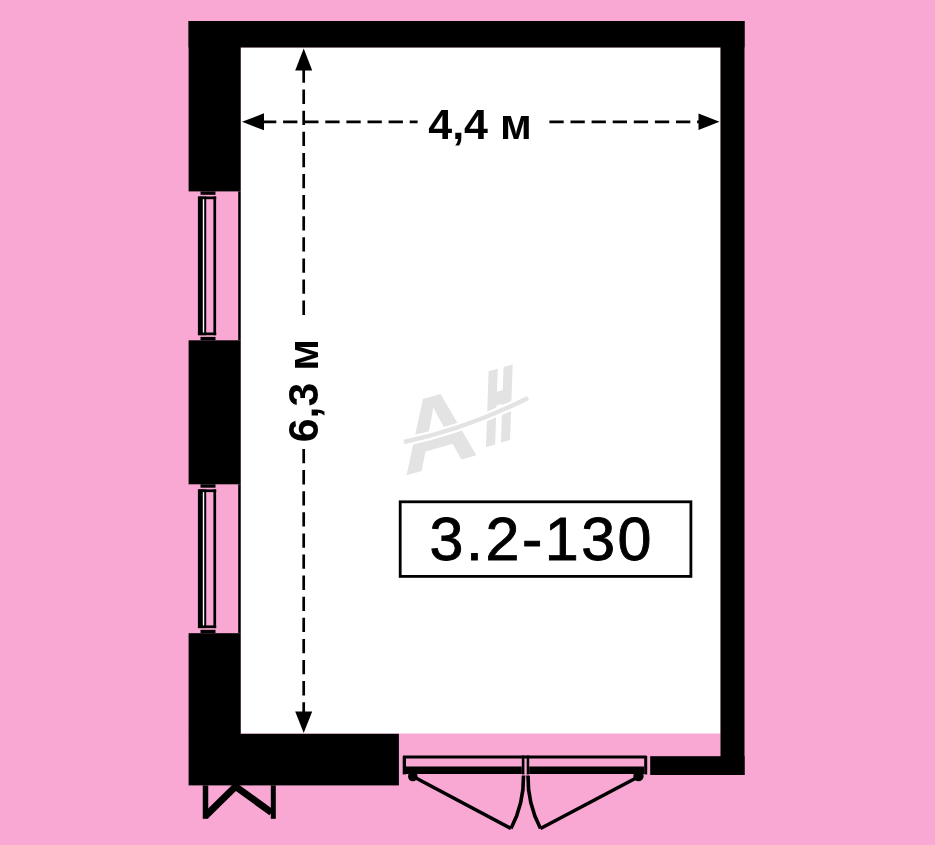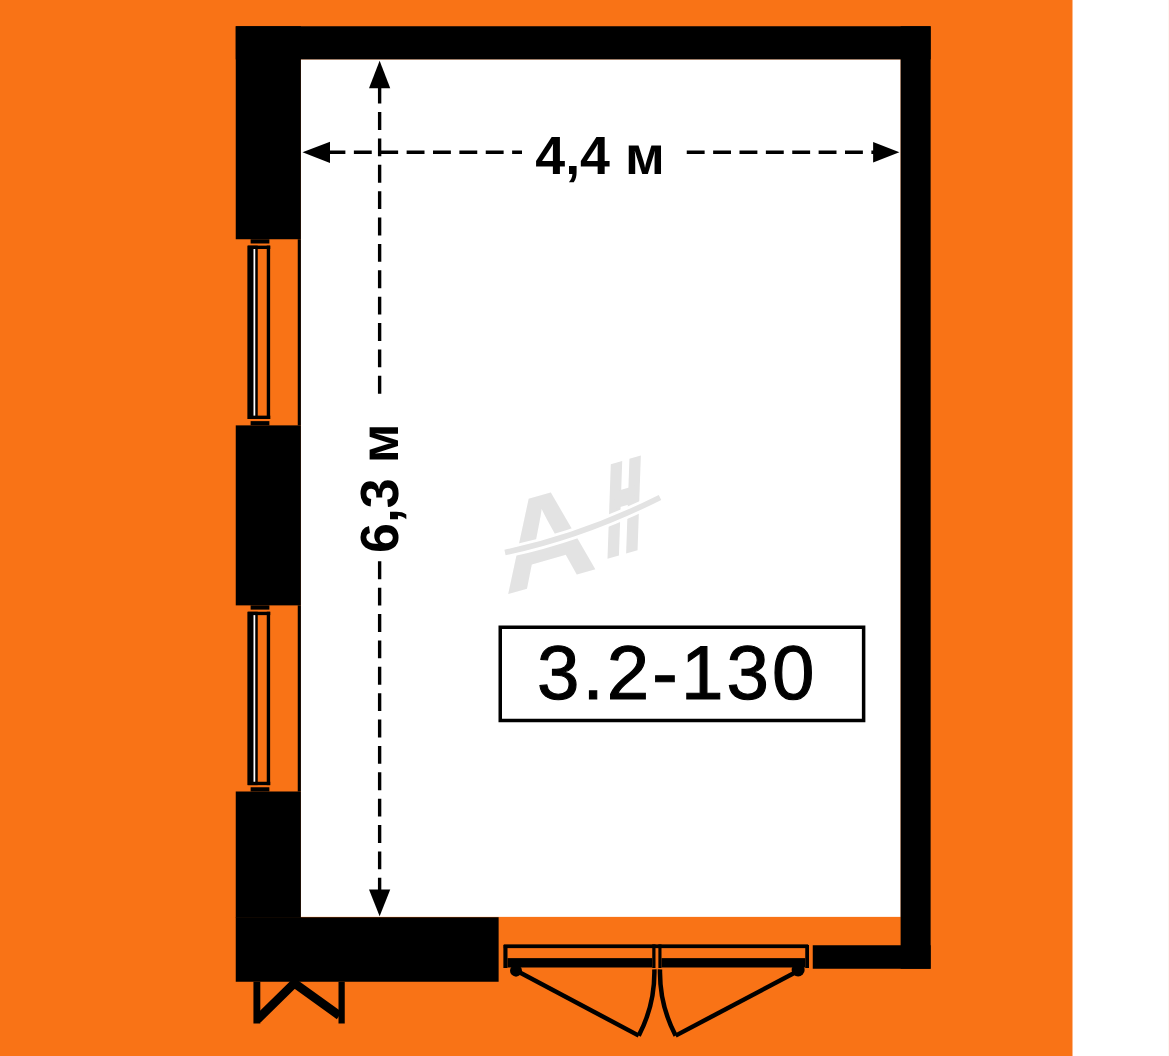--- a/index.html
+++ b/index.html
@@ -1,16 +1,16 @@
 <!DOCTYPE html>
 <html><head>
 <meta charset="utf-8">
 <style>
   html,body{margin:0;padding:0;background:#fff;}
-  .page{position:relative;width:858px;height:845px;background:#f97316;overflow:hidden;}
+  .page{position:relative;width:935px;height:845px;background:#f9a8d4;overflow:hidden;}
   svg{position:absolute;left:0;top:0;}
   text{font-family:"Liberation Sans", sans-serif;}
 </style>
 </head>
 <body>
 <div class="page">
 <svg width="935" height="845" viewBox="0 0 935 845">
 
   <rect x="240.7" y="47.5" width="479.8" height="686" fill="#ffffff"></rect>
 

